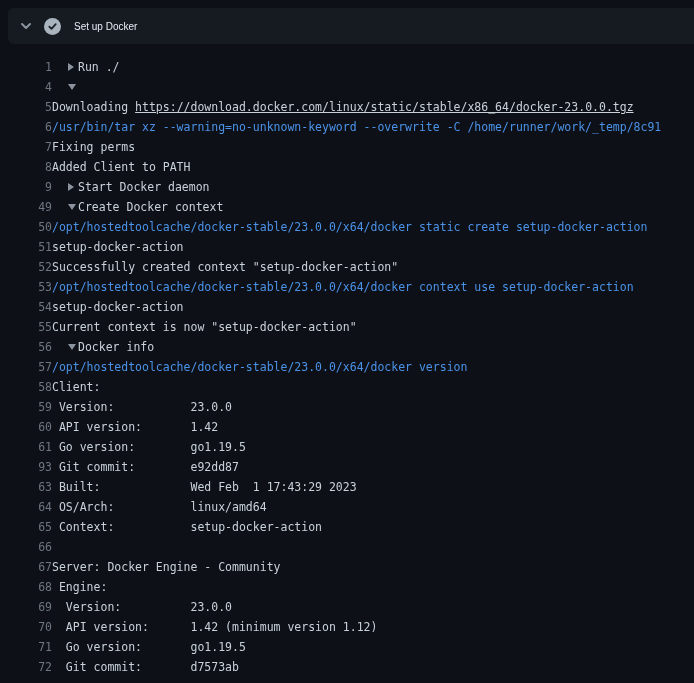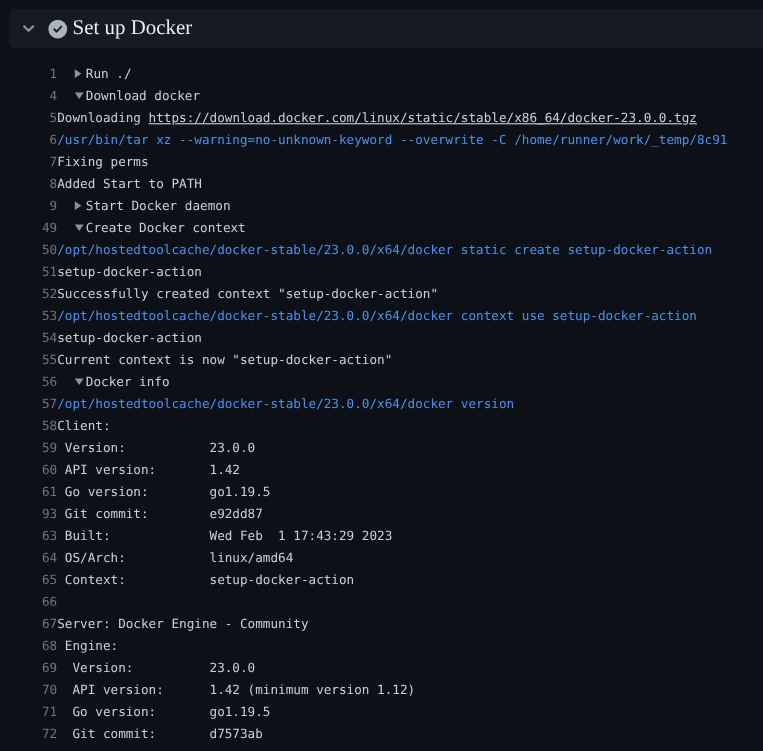--- a/index.html
+++ b/index.html
@@ -25,23 +25,23 @@
     position:absolute;left:8px;top:8px;right:-10px;height:36px;
     background:var(--header-bg);border-radius:6px;
     display:flex;align-items:center;cursor:pointer;
   }
   .chev{margin-left:10px;width:16px;height:16px;flex:none;display:flex;align-items:center;justify-content:center;}
   .check{
     margin-left:10px;width:17px;height:17px;flex:none;border-radius:50%;
     background:var(--check-bg);display:flex;align-items:center;justify-content:center;
   }
   .step-title{
-    margin-left:5px;
-    font-family:Liberation Serif, serif;
-    font-size:19px;color:var(--title-fg);
+    margin-left:13px;
+    font-family:Liberation Sans, sans-serif;
+    font-size:10px;color:var(--title-fg);
   }
   
   .log{position:absolute;top:44px;left:0;right:0;padding-top:13px;}
   .row{
     height:20px;line-height:20px;font-size:11.5px;
     display:flex;align-items:center;white-space:pre;overflow:hidden;
   }
   .num{
     width:52px;flex:none;text-align:right;color:var(--num-fg);
     line-height:20px;cursor:pointer;
@@ -66,25 +66,25 @@
   <span class="check">
     <svg width="11" height="11" viewBox="0 0 12 12">
       <path d="M2.5 6.2l2.4 2.3 4.6-5" fill="none" stroke="#1c2128" stroke-width="2" stroke-linecap="round" stroke-linejoin="round"></path>
     </svg>
   </span>
   <span class="step-title">Set up Docker</span>
 </div>
 
 <div class="log" id="log">
     <div class="row"><span class="num">1</span><span class="mkwrap"><span class="tri-r"></span></span><span class="glabel">Run ./</span></div>
-    <div class="row"><span class="num">4</span><span class="mkwrap"><span class="tri-d"></span></span><span class="glabel">Download docker</span></div>
+    <div class="row"><span class="num">4</span><span class="mkwrap"><span class="tri-d"></span></span></div>
     <div class="row"><span class="num">5</span><span class="txt"><span>Downloading </span><span class="t-link">https://download.docker.com/linux/static/stable/x86_64/docker-23.0.0.tgz</span></span></div>
     <div class="row"><span class="num">6</span><span class="txt t-cmd">/usr/bin/tar xz --warning=no-unknown-keyword --overwrite -C /home/runner/work/_temp/8c91</span></div>
     <div class="row"><span class="num">7</span><span class="txt">Fixing perms</span></div>
-    <div class="row"><span class="num">8</span><span class="txt">Added Start to PATH</span></div>
+    <div class="row"><span class="num">8</span><span class="txt">Added Client to PATH</span></div>
     <div class="row"><span class="num">9</span><span class="mkwrap"><span class="tri-r"></span></span><span class="glabel">Start Docker daemon</span></div>
     <div class="row"><span class="num">49</span><span class="mkwrap"><span class="tri-d"></span></span><span class="glabel">Create Docker context</span></div>
     <div class="row"><span class="num">50</span><span class="txt t-cmd">/opt/hostedtoolcache/docker-stable/23.0.0/x64/docker static create setup-docker-action</span></div>
     <div class="row"><span class="num">51</span><span class="txt">setup-docker-action</span></div>
     <div class="row"><span class="num">52</span><span class="txt">Successfully created context "setup-docker-action"</span></div>
     <div class="row"><span class="num">53</span><span class="txt t-cmd">/opt/hostedtoolcache/docker-stable/23.0.0/x64/docker context use setup-docker-action</span></div>
     <div class="row"><span class="num">54</span><span class="txt">setup-docker-action</span></div>
     <div class="row"><span class="num">55</span><span class="txt">Current context is now "setup-docker-action"</span></div>
     <div class="row"><span class="num">56</span><span class="mkwrap"><span class="tri-d"></span></span><span class="glabel">Docker info</span></div>
     <div class="row"><span class="num">57</span><span class="txt t-cmd">/opt/hostedtoolcache/docker-stable/23.0.0/x64/docker version</span></div>

